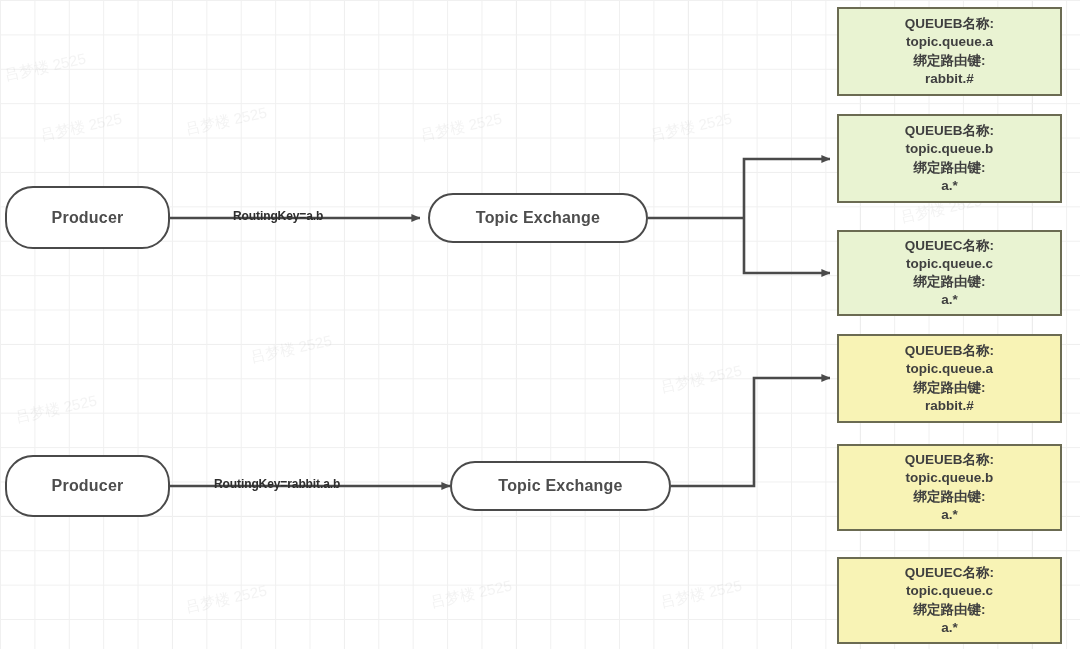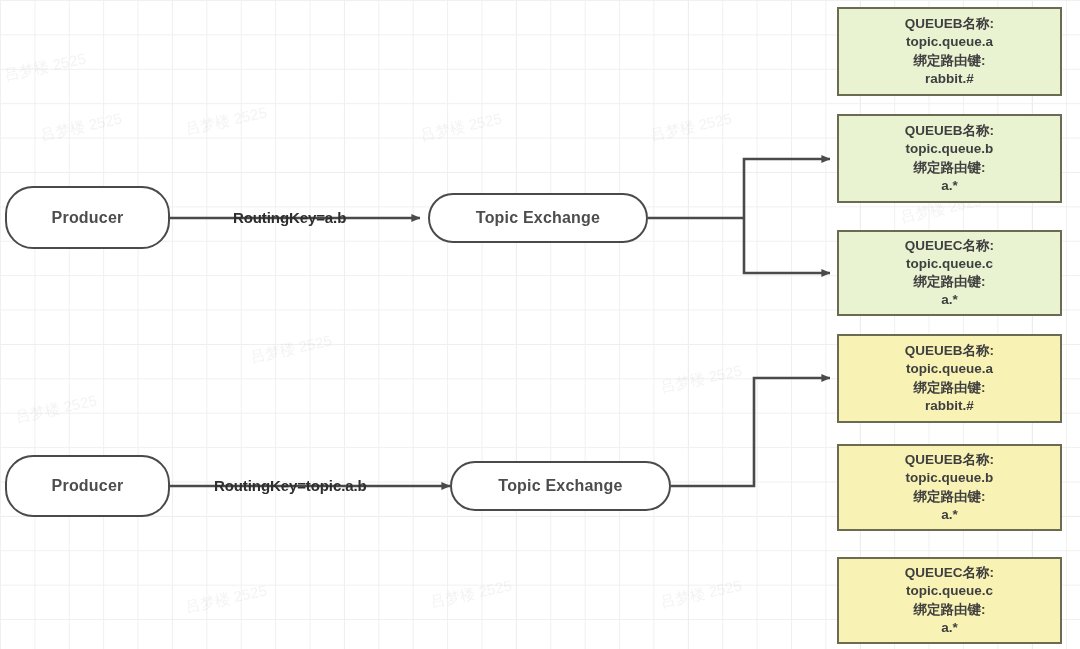--- a/index.html
+++ b/index.html
@@ -63,21 +63,21 @@
     padding: 2px 6px;
     color: #3f3f3f;
   }
   .queue.green { background: #e9f3d2; }
   .queue.yellow { background: #f8f3b5; }
   .queue .qtext { white-space: pre-line; }
 
   
   .edge-label {
     position: absolute;
-    font-size: 15px;
+    font-size: 12px;
     font-weight: bold;
     color: #2e2e2e;
     background: transparent;
     white-space: nowrap;
     letter-spacing: -0.1px;
   }
 
   svg.edges {
     position: absolute;
     left: 0; top: 0;
@@ -137,21 +137,21 @@
 
   <div class="node plain" style="left:428px; top:193px; width:220px; height:50px;">
     <span>Topic Exchange</span>
   </div>
 
   <div class="node plain" style="left:450px; top:461px; width:221px; height:50px;">
     <span>Topic Exchange</span>
   </div>
 
   <div class="edge-label" style="left:233px; top:209px;">RoutingKey=a.b</div>
-  <div class="edge-label" style="left:214px; top:477px;">RoutingKey=topic.a.b</div>
+  <div class="edge-label" style="left:214px; top:477px;">RoutingKey=rabbit.a.b</div>
 
   <div class="node queue green" style="left:837px; top:7px; width:225px; height:89px;">
     <span class="qtext">QUEUEB名称:
 topic.queue.a
 绑定路由键:
 rabbit.#</span>
   </div>
   <div class="node queue green" style="left:837px; top:114px; width:225px; height:89px;">
     <span class="qtext">QUEUEB名称:
 topic.queue.b

